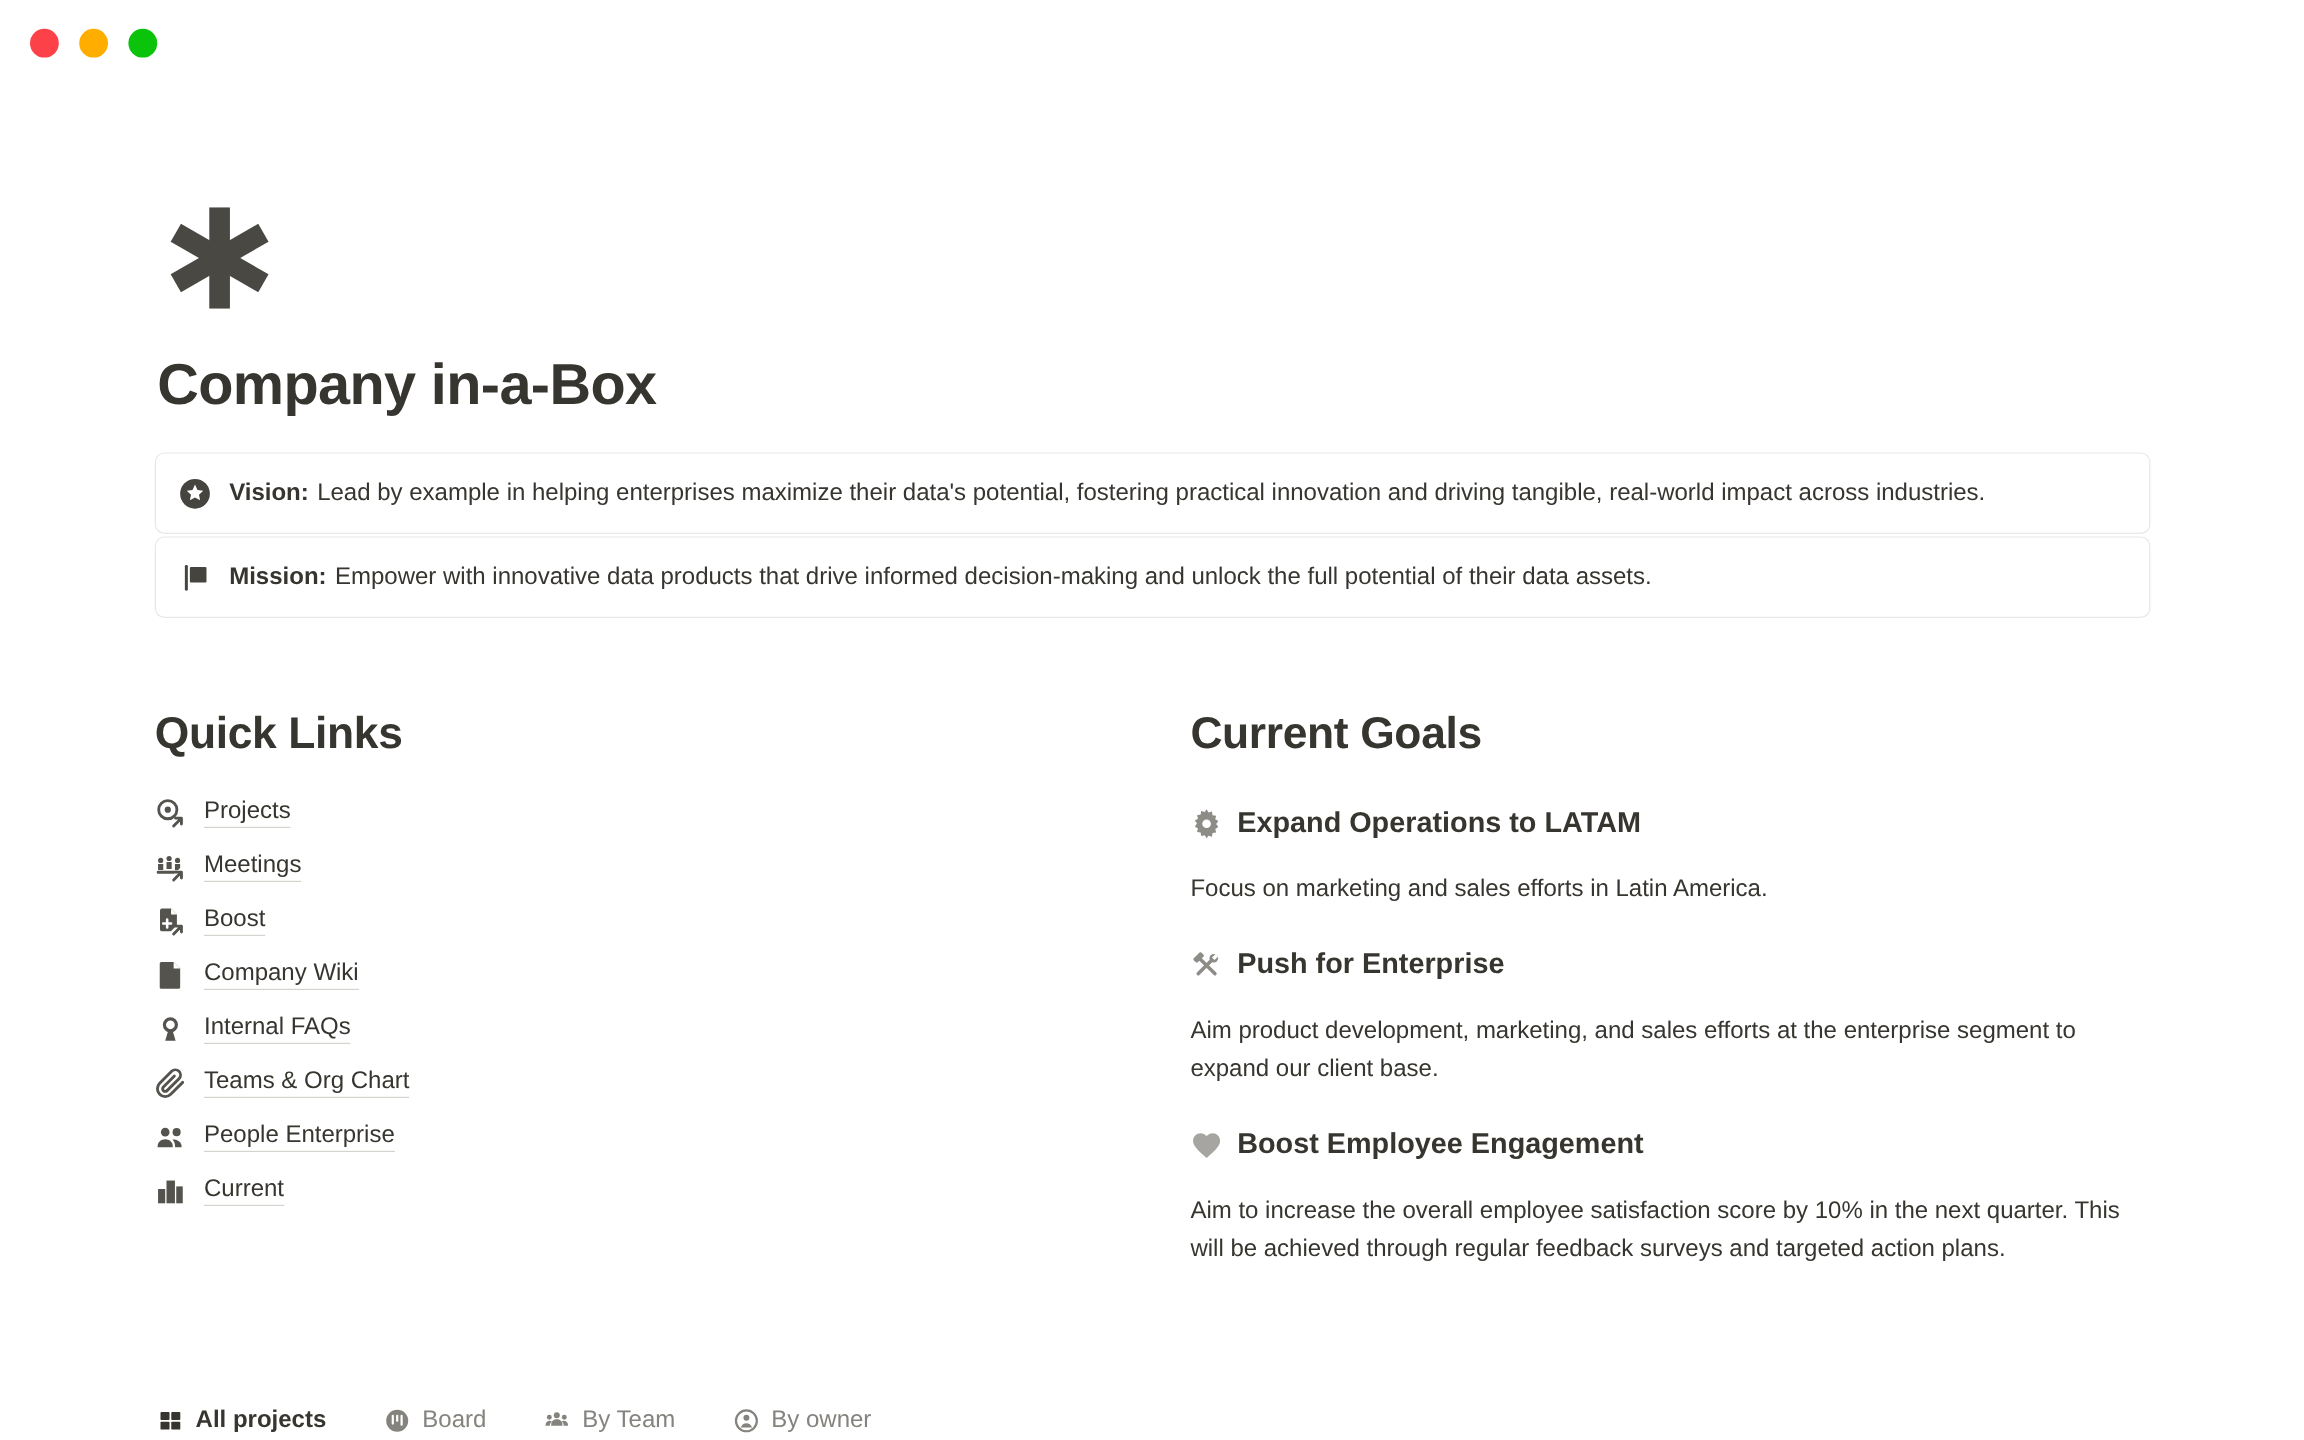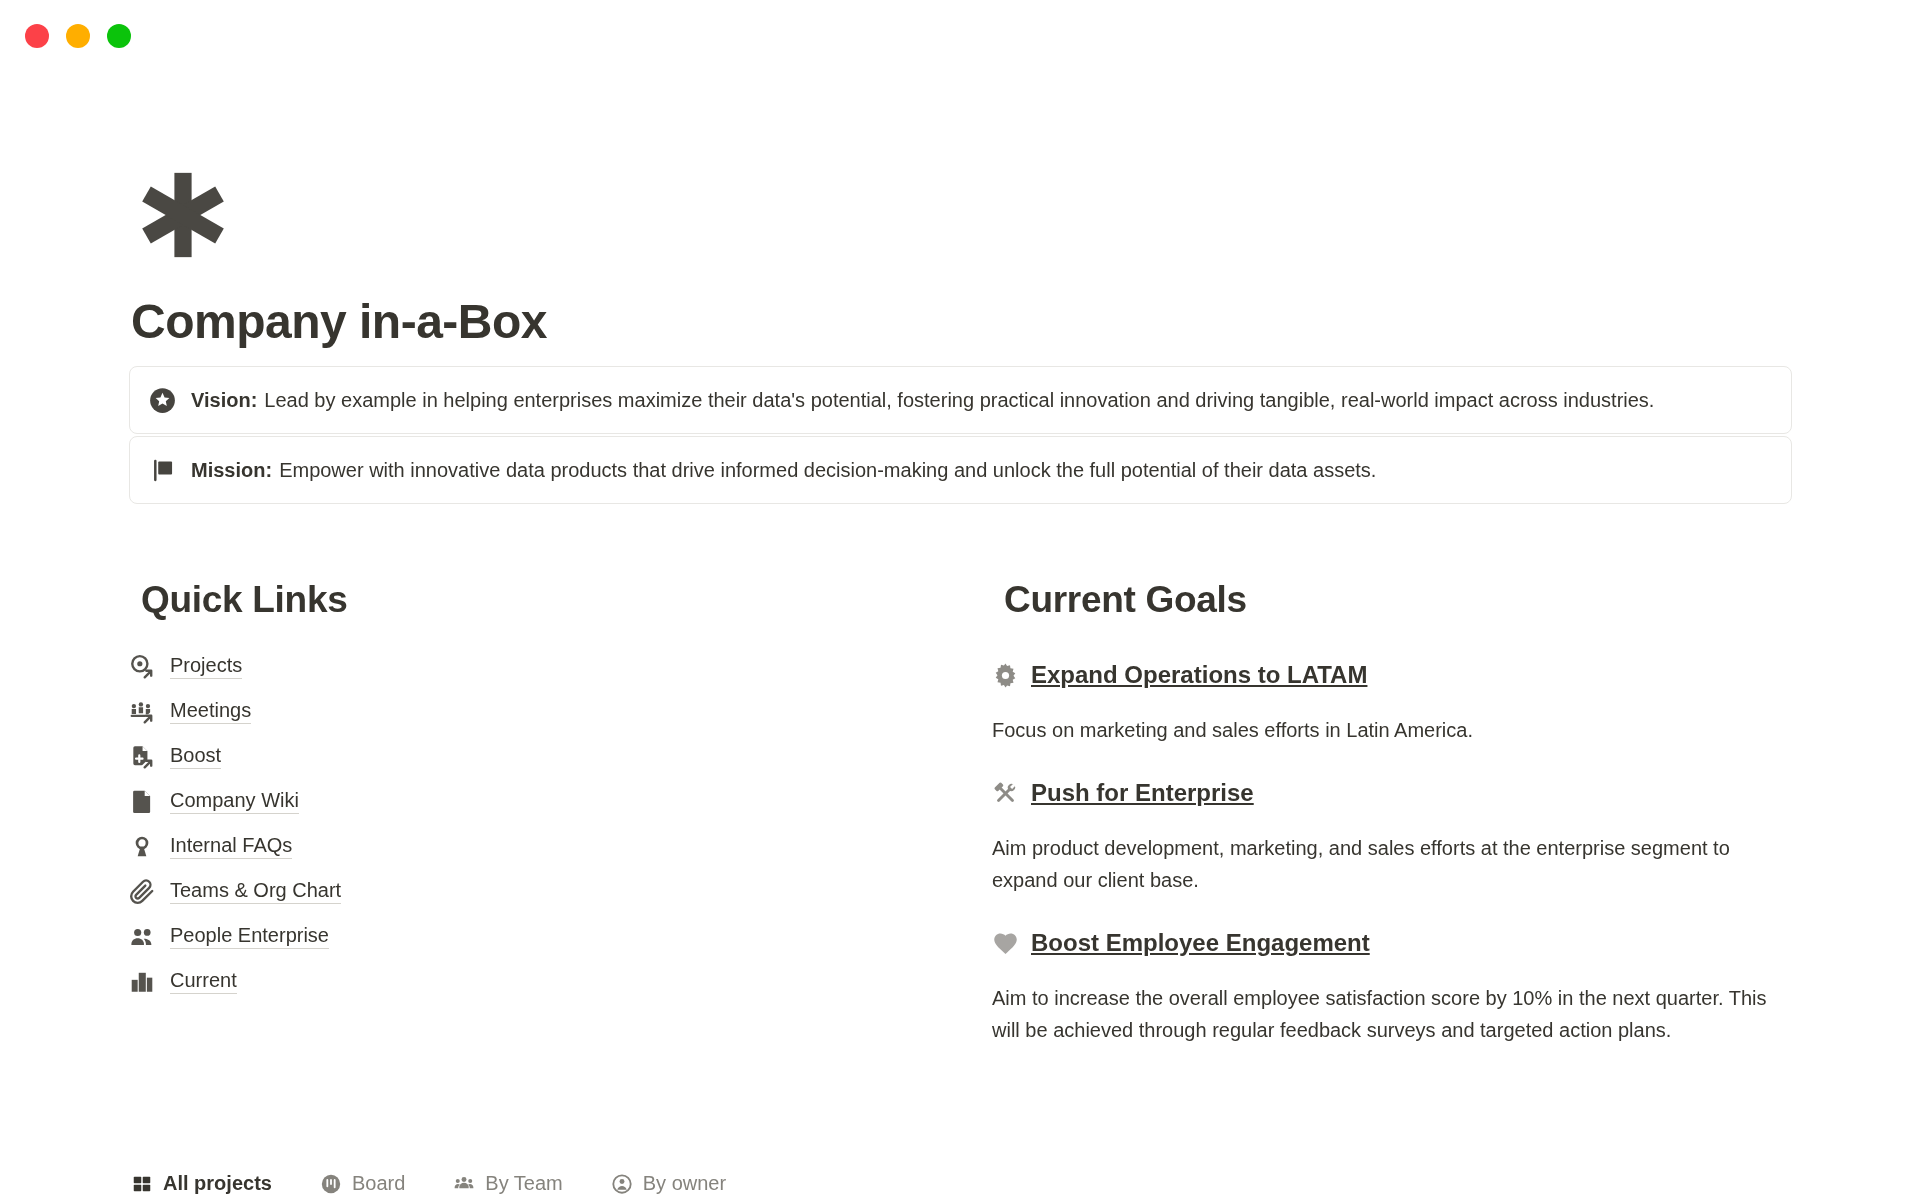--- a/index.html
+++ b/index.html
@@ -19,38 +19,38 @@
   
   .content { position:absolute; left:129px; top:0; width:1663px; }
   .page-icon { margin:172px 0 0 11px; width:86px; height:86px; display:block; }
   .page-title { margin:36px 0 0 2px; font-size:48px; font-weight:700; letter-spacing:-0.5px; line-height:56px; }
 
   .callout {
     border:1px solid #E8E7E4; border-radius:8px;
     padding:17px 19px; display:flex; gap:15px; align-items:flex-start;
     font-size:20px; line-height:32px;
   }
-  .callout.vision  { margin-top:16px; }
+  .callout.vision  { margin-top:27px; }
   .callout.mission { margin-top:2px; }
   .callout-icon { width:27px; height:27px; flex:none; margin-top:3px; }
   .callout-text { max-width:1500px; }
   .callout-text b { font-weight:700; margin-right:7px; }
 
   .columns { display:grid; grid-template-columns:818px 800px; column-gap:45px; }
-  .section-heading { font-size:37px; font-weight:700; margin:74px 12px 0; line-height:44px; letter-spacing:-0.3px; }
+  .section-heading { font-size:37px; font-weight:700; margin:74px 0 0; line-height:44px; letter-spacing:-0.3px; }
 
   .quick-links-list { list-style:none; margin:22px 0 0; padding:0; }
   .quick-links-list li { display:flex; align-items:center; gap:15px; height:45px; }
   .li-icon { width:26px; height:26px; flex:none; }
   .quick-link {
     color:#37352F; font-size:20px; font-weight:500; text-decoration:none;
     border-bottom:1.6px solid #D5D3CD; padding-bottom:1px; cursor:pointer;
   }
 
-  .goal-title { display:flex; align-items:center; gap:12px; font-size:24px; font-weight:700; margin-top:32px; line-height:30px;text-decoration:underline; }
+  .goal-title { display:flex; align-items:center; gap:12px; font-size:24px; font-weight:700; margin-top:32px; line-height:30px; }
   .goal-icon { width:27px; height:27px; flex:none; }
   .goal-desc { font-size:20px; line-height:32px; margin-top:11px; max-width:800px; }
   .goals .goal:first-of-type .goal-title { margin-top:38px; }
 
   
   .view-tabs { position:absolute; left:131px; top:1172px; display:flex; align-items:center; gap:48px; }
   .view-tab { display:flex; align-items:center; gap:10px; color:#85837D; font-size:20px; font-weight:500; cursor:pointer; }
   .view-tab.active { color:#37352F; font-weight:600; }
   .tab-icon { width:22px; height:22px; flex:none; }
 </style>

